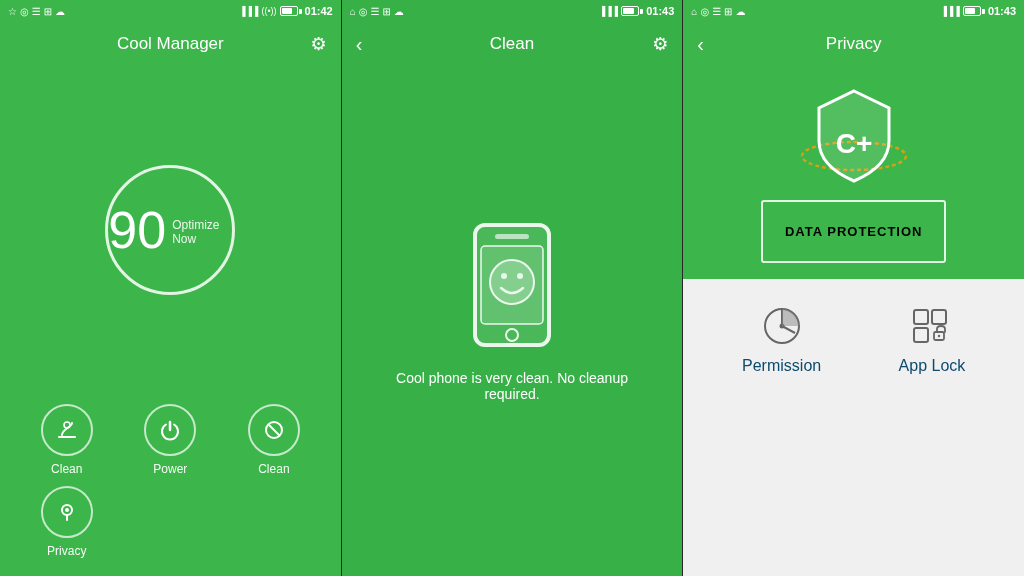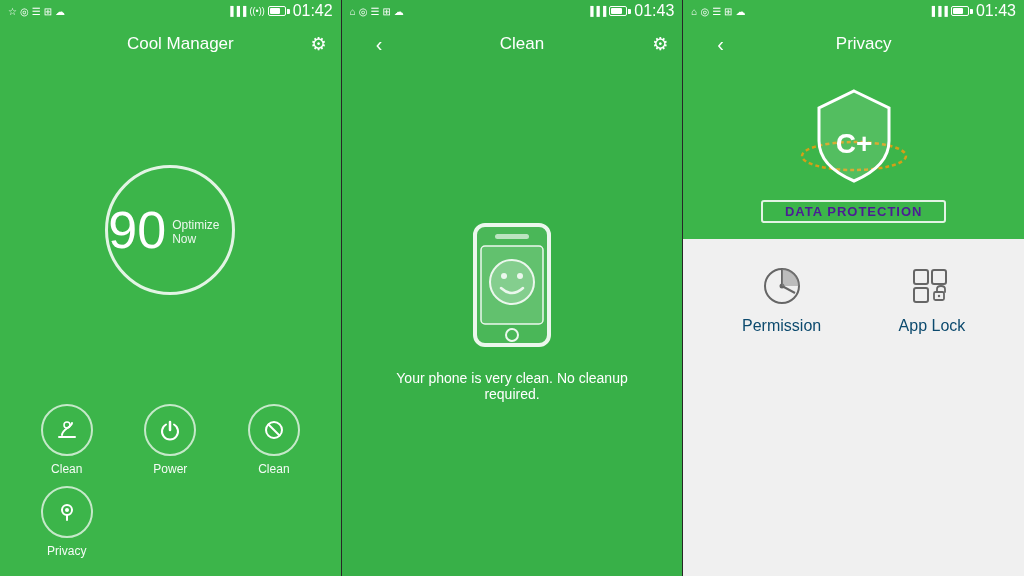--- a/index.html
+++ b/index.html
@@ -30,32 +30,31 @@
       height: 22px;
       display: flex;
       align-items: center;
       justify-content: space-between;
       padding: 0 8px;
       font-size: 10px;
       color: white;
       flex-shrink: 0;
     }
     .status-icons { display: flex; align-items: center; gap: 3px; }
-    .status-time { font-weight: normal; font-size: 16px; }
+    .status-time { font-weight: bold; font-size: 11px; }
     .status-right { display: flex; align-items: center; gap: 3px; }
 
     
     .header {
       height: 44px;
       display: flex;
       align-items: center;
       justify-content: center;
       position: relative;
       flex-shrink: 0;
-      margin-left: 20px;
     }
     .header-title {
       color: white;
       font-size: 17px;
       font-weight: 500;
     }
     .header-icon-right {
       position: absolute;
       right: 14px;
       color: white;
@@ -171,22 +170,22 @@
       width: 120px;
       height: 100px;
       position: relative;
       display: flex;
       align-items: center;
       justify-content: center;
     }
     .data-protection-btn {
       background: transparent;
       border: 2px solid rgba(255,255,255,0.85);
-      color: #4c1d95;
-      padding: 2px 22px;
+      color: #000000;
+      padding: 22px 22px;
       font-size: 13px;
       font-weight: bold;
       letter-spacing: 1px;
       border-radius: 3px;
       cursor: pointer;
     }
     .privacy-bottom {
       flex: 1;
       background: #f0f0f0;
       display: flex;
@@ -374,21 +373,21 @@
         <circle cx="55" cy="62" r="22" fill="rgba(255,255,255,0.25)" stroke="white" stroke-width="2"></circle>
 
         <circle cx="47" cy="56" r="3" fill="white"></circle>
         <circle cx="63" cy="56" r="3" fill="white"></circle>
 
         <path d="M44 68 Q55 78 66 68" stroke="white" stroke-width="2.5" fill="none" stroke-linecap="round"></path>
 
         <circle cx="55" cy="115" r="6" stroke="white" stroke-width="2" fill="none"></circle>
       </svg>
     </div>
-    <p class="clean-message">Your phone is very clean. No cleanup required.</p>
+    <p class="clean-message">Cool phone is very clean. No cleanup required.</p>
   </div>
 </div>
 
 <div class="panel-divider"></div>
 
 <div class="panel panel-privacy" style="display:flex;flex-direction:column;">
 
   <div class="status-bar">
     <div class="status-icons">
       <span>⌂</span>

